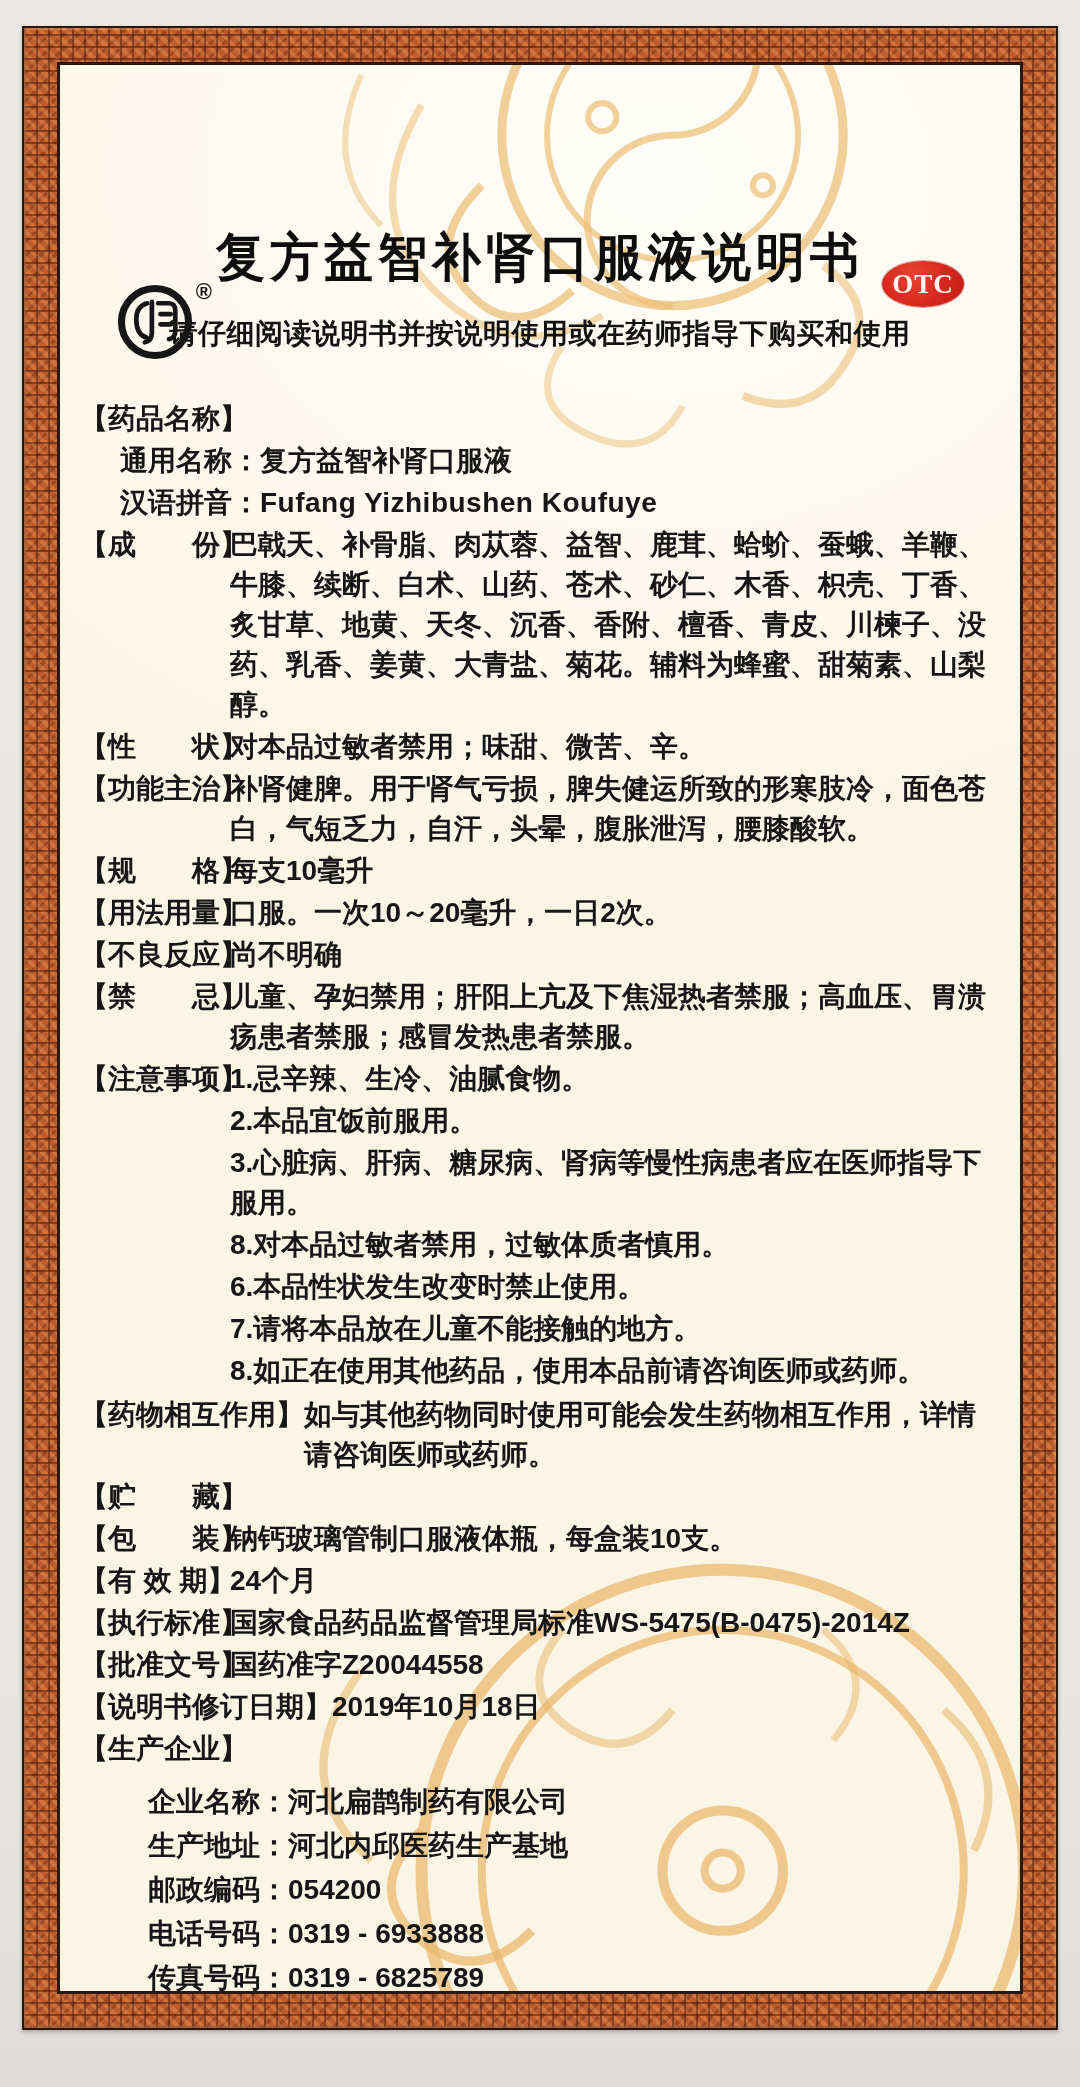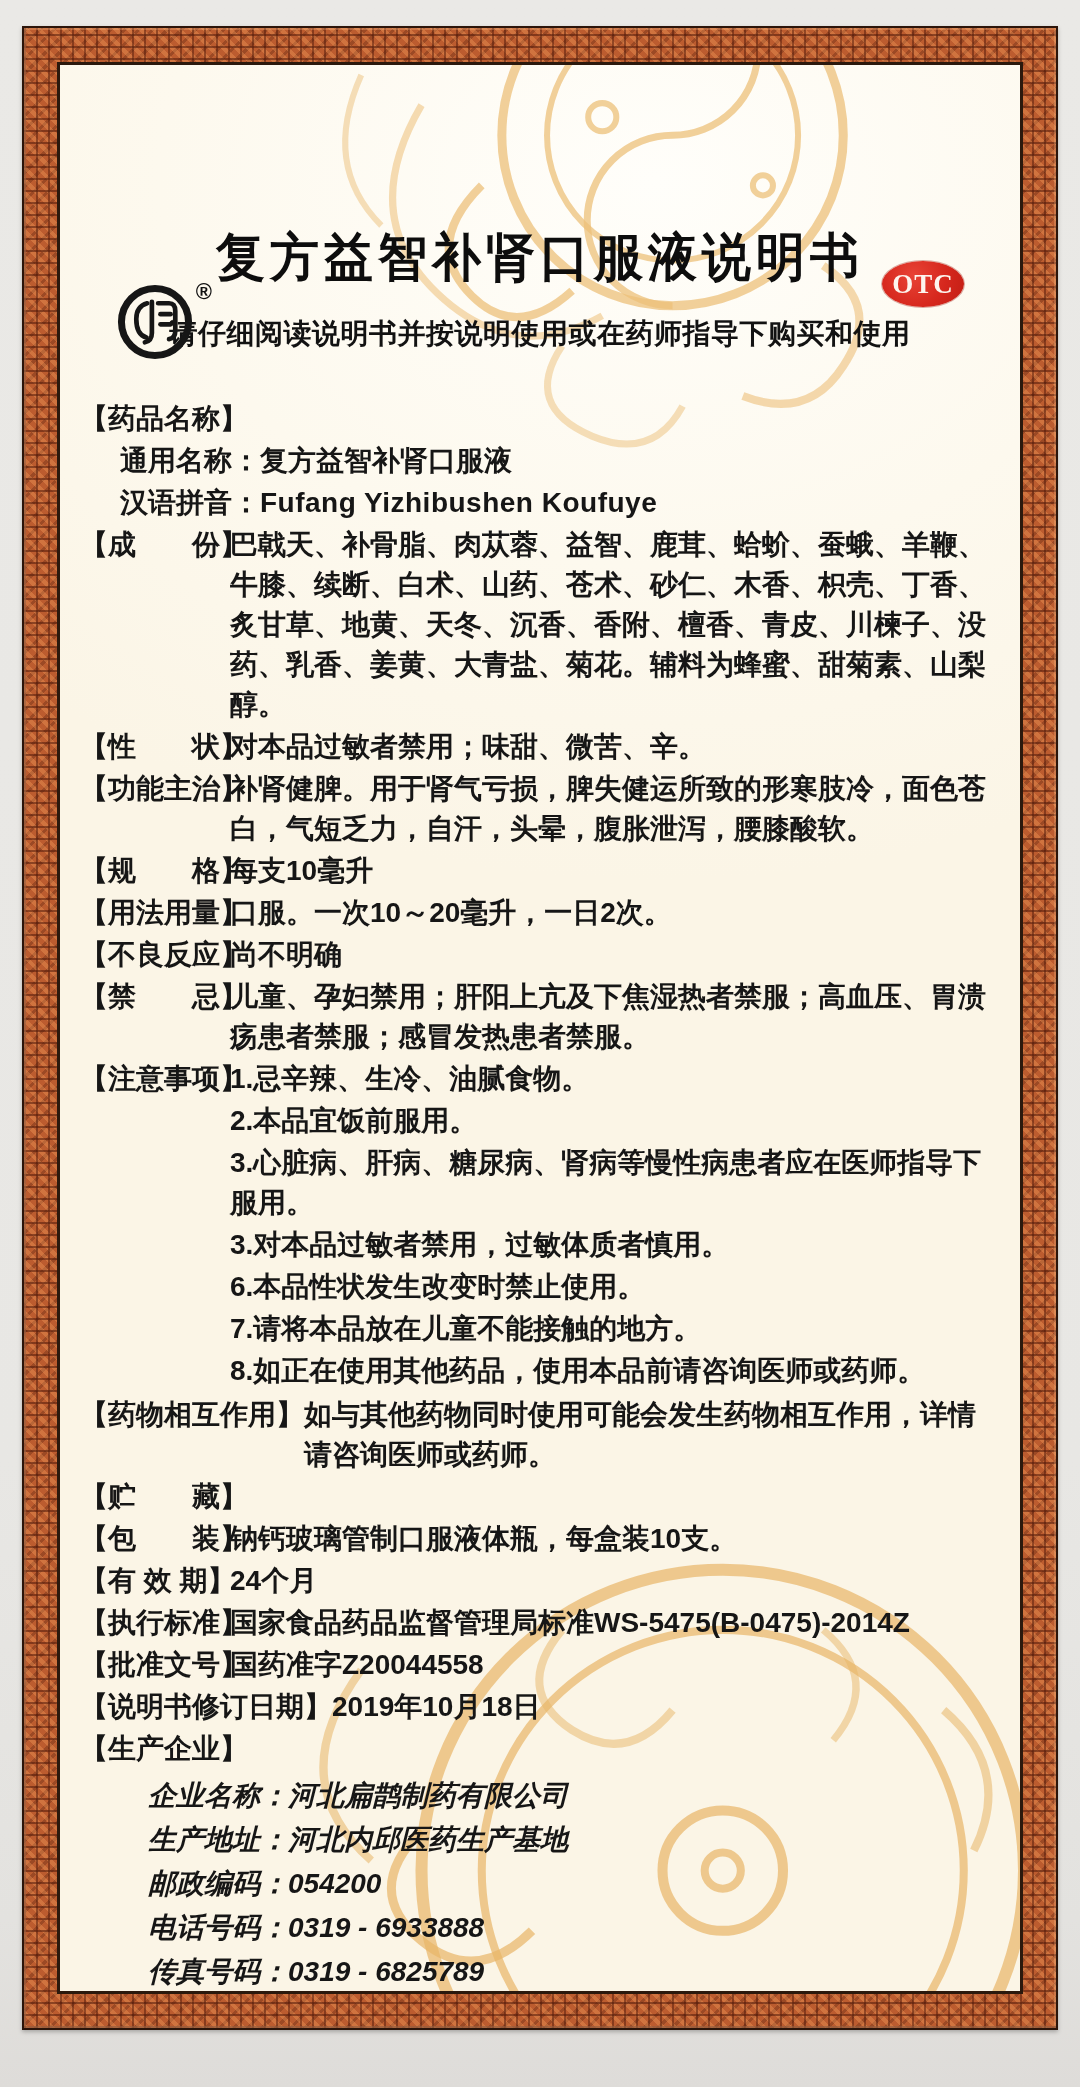--- a/index.html
+++ b/index.html
@@ -71,21 +71,21 @@
   
   .leaf-body { margin-top:46px; font-size:28px; font-weight:700; line-height:40px; }
   .row { display:flex; align-items:flex-start; margin-bottom:2px; }
   .lbl { flex:0 0 150px; width:150px; white-space:nowrap; }
   .row.autolbl .lbl { flex:0 0 auto; width:auto; }
   .val { flex:1; }
   .sub { padding-left:40px; }
   .sublbl { white-space:nowrap; }
   .pinyin { font-family:"Liberation Sans",sans-serif; letter-spacing:0.5px; }
   .plist div { margin-bottom:2px; }
-  .mfr { padding-left:68px; margin-top:6px;font-style:italic; }
+  .mfr { padding-left:68px; margin-top:12px; }
   .mfr .mrow { display:flex; margin-bottom:3px; line-height:41px; }
 </style>
 </head>
 <body>
 
 <div class="photo">
   <div class="frame">
     <div class="paper">
 
       <svg class="watermark" viewBox="0 0 956 1920" preserveAspectRatio="none">
@@ -183,21 +183,21 @@
             <span class="lbl">【禁　　忌】</span>
             <span class="val">儿童、孕妇禁用；肝阳上亢及下焦湿热者禁服；高血压、胃溃疡患者禁服；感冒发热患者禁服。</span>
           </div>
 
           <div class="row">
             <span class="lbl">【注意事项】</span>
             <span class="val plist">
               <div>1.忌辛辣、生冷、油腻食物。</div>
               <div>2.本品宜饭前服用。</div>
               <div>3.心脏病、肝病、糖尿病、肾病等慢性病患者应在医师指导下服用。</div>
-              <div>3.对本品过敏者禁用，过敏体质者慎用。</div>
+              <div>8.对本品过敏者禁用，过敏体质者慎用。</div>
               <div>6.本品性状发生改变时禁止使用。</div>
               <div>7.请将本品放在儿童不能接触的地方。</div>
               <div>8.如正在使用其他药品，使用本品前请咨询医师或药师。</div>
             </span>
           </div>
 
           <div class="row autolbl">
             <span class="lbl">【药物相互作用】</span>
             <span class="val">如与其他药物同时使用可能会发生药物相互作用，详情请咨询医师或药师。</span>
           </div>

